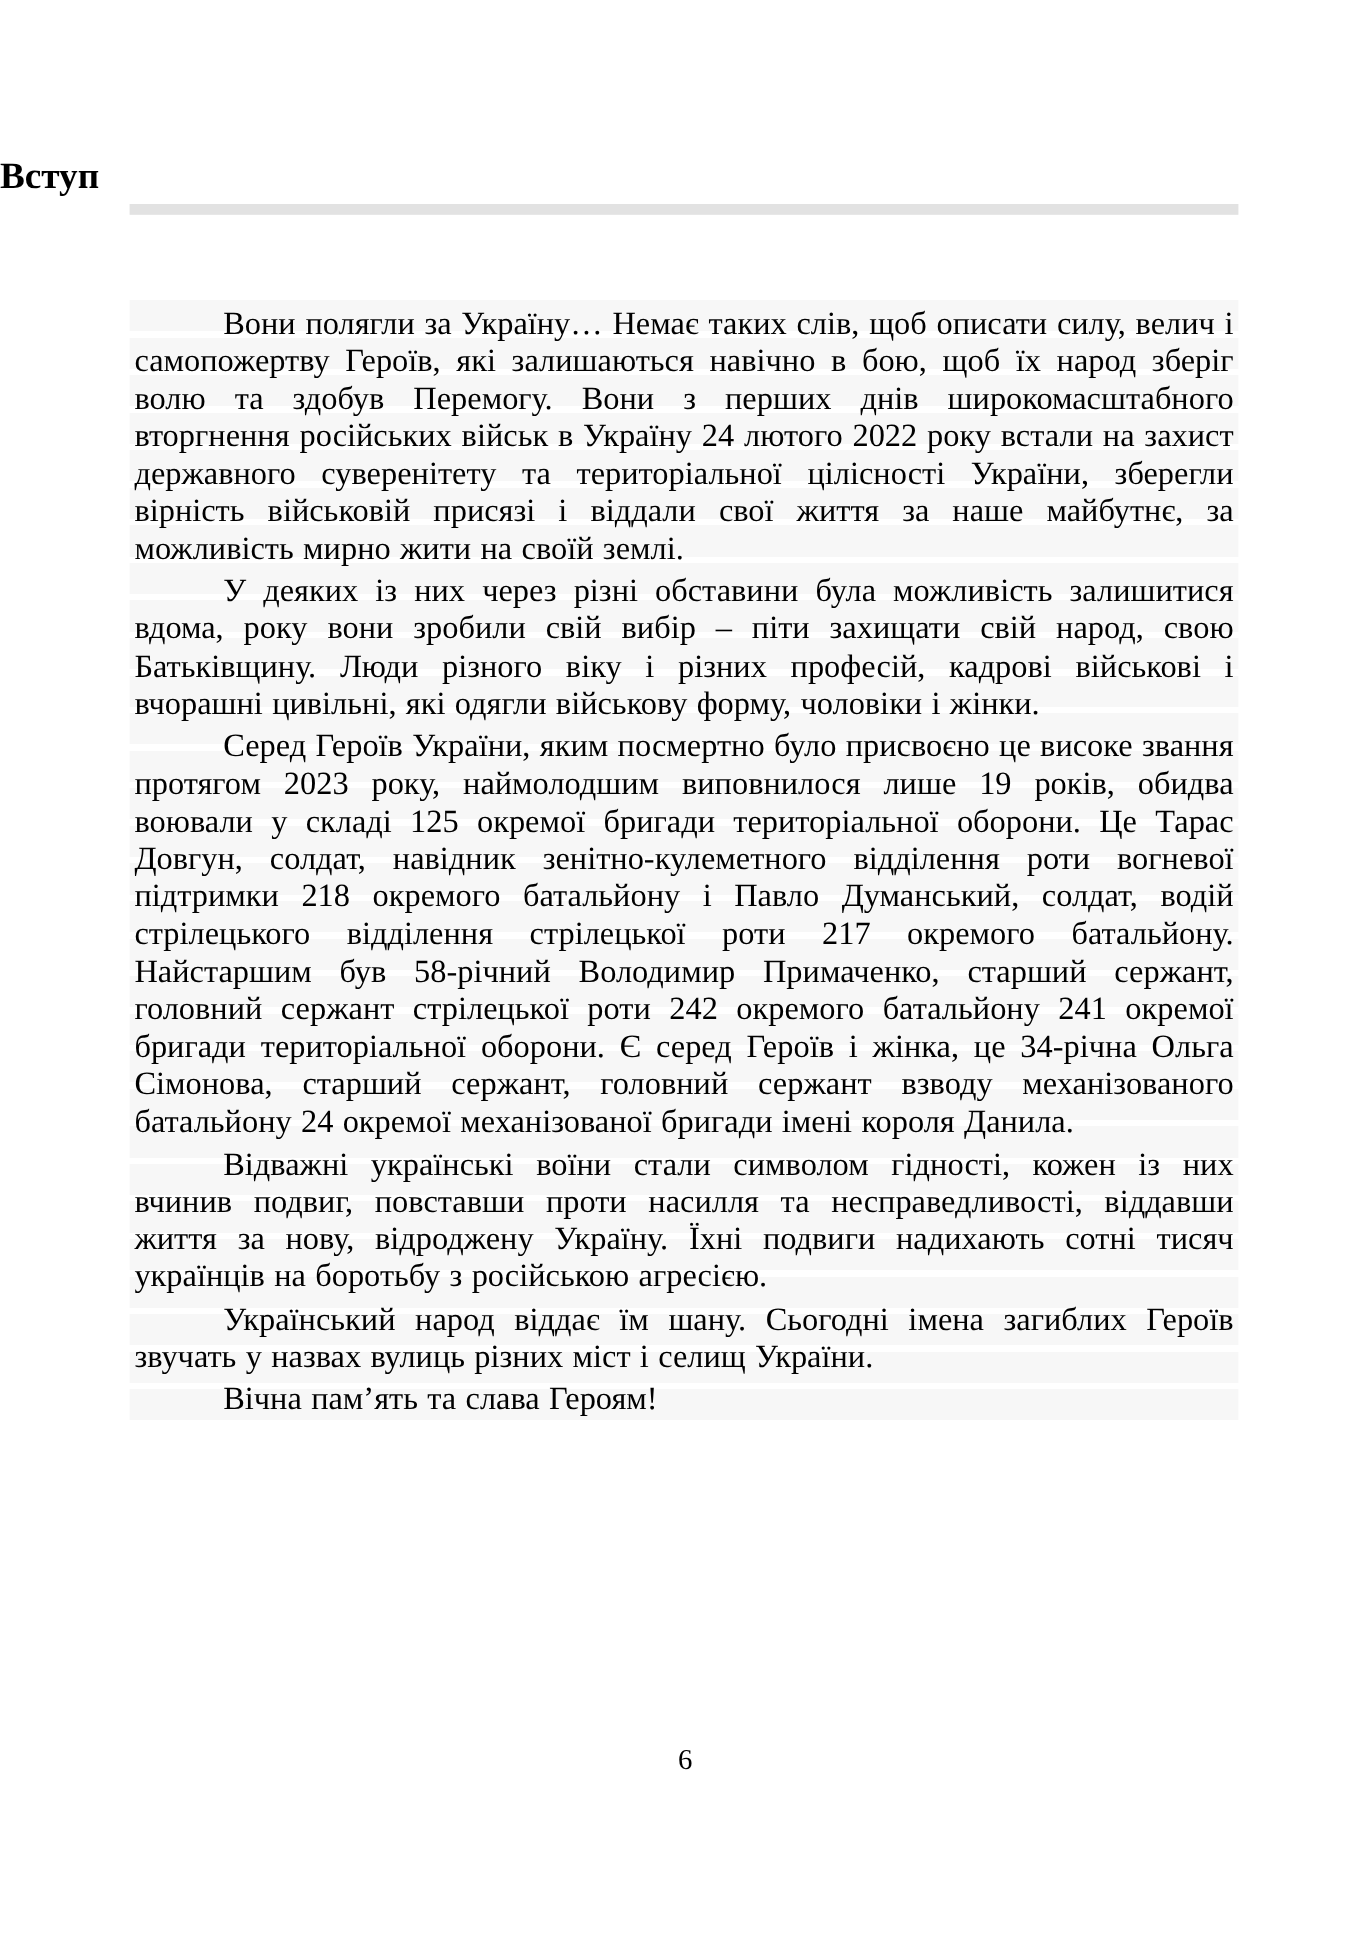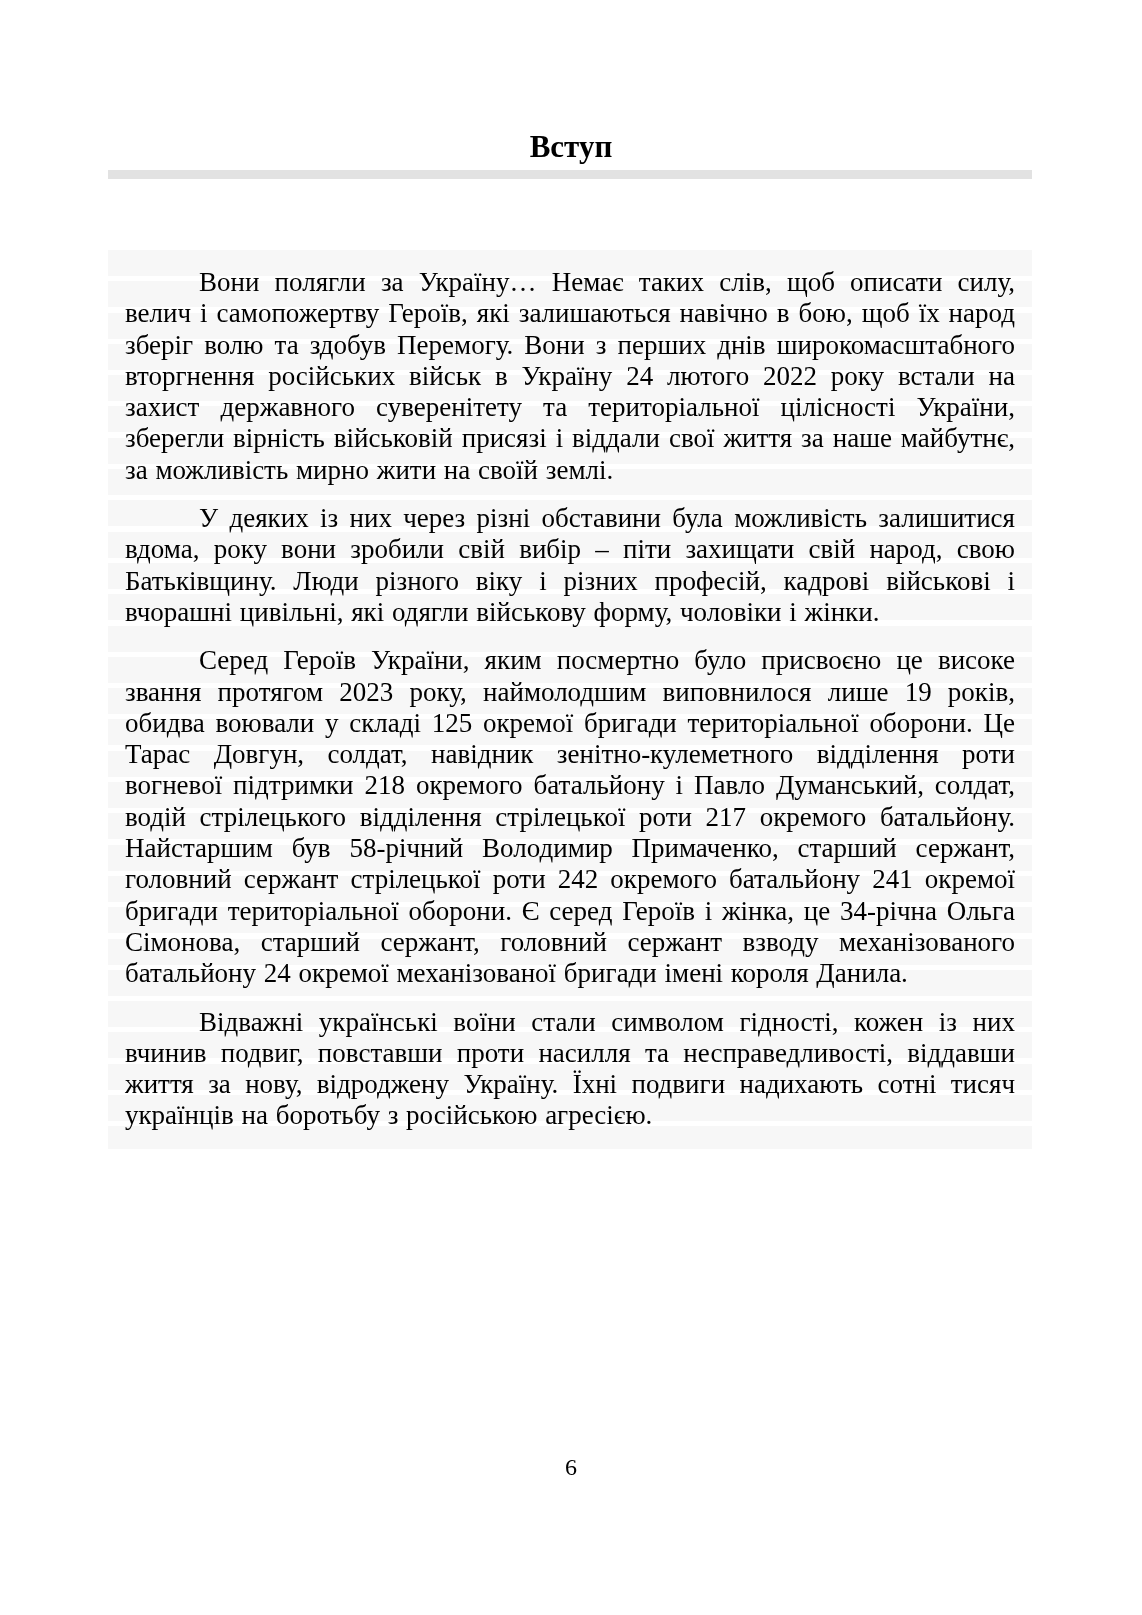--- a/index.html
+++ b/index.html
@@ -13,21 +13,20 @@
     position: relative;
     font-family: "Liberation Serif", "DejaVu Serif", serif;
     color: #000000;
     overflow: hidden;
   }
   .doc-title {
     position: absolute;
     top: 127px;
     left: 0;
     width: 1142px;
-    text-align: center;
     font-size: 31px;
     font-weight: bold;
     line-height: 40px;
   }
   .title-band {
     position: absolute;
     top: 170px;
     left: 108px;
     width: 924px;
     height: 9px;
@@ -41,21 +40,21 @@
     
     background: repeating-linear-gradient(
       to bottom,
       rgba(0, 0, 0, 0.030) 0px,
       rgba(0, 0, 0, 0.030) 26px,
       rgba(0, 0, 0, 0.0)  26px,
       rgba(0, 0, 0, 0.0)  31.3px
     );
   }
   .content p {
-    margin: 17px;
+    margin: 4px;
     text-indent: 74px;
     text-align: justify;
     font-size: 27px;
     line-height: 31.3px;
     word-spacing: 1px;
   }
   .page-num {
     position: absolute;
     top: 1452px;
     left: 0;
@@ -70,15 +69,17 @@
 
 <div class="doc-title">Вступ</div>
 
 <div class="title-band"></div>
 
 <div class="content">
   <p>Вони полягли за Україну… Немає таких слів, щоб описати силу, велич і самопожертву Героїв, які залишаються навічно в бою, щоб їх народ зберіг волю та здобув Перемогу. Вони з перших днів широкомасштабного вторгнення російських військ в Україну 24 лютого 2022 року встали на захист державного суверенітету та територіальної цілісності України, зберегли вірність військовій присязі і віддали свої життя за наше майбутнє, за можливість мирно жити на своїй землі.</p>
   <p>У деяких із них через різні обставини була можливість залишитися вдома, року вони зробили свій вибір – піти захищати свій народ, свою Батьківщину. Люди різного віку і різних професій, кадрові військові і вчорашні цивільні, які одягли військову форму, чоловіки і жінки.</p>
   <p>Серед Героїв України, яким посмертно було присвоєно це високе звання протягом 2023 року, наймолодшим виповнилося лише 19 років, обидва воювали у складі 125 окремої бригади територіальної оборони. Це Тарас Довгун, солдат, навідник зенітно-кулеметного відділення роти вогневої підтримки 218 окремого батальйону і Павло Думанський, солдат, водій стрілецького відділення стрілецької роти 217 окремого батальйону. Найстаршим був 58-річний Володимир Примаченко, старший сержант, головний сержант стрілецької роти 242 окремого батальйону 241 окремої бригади територіальної оборони. Є серед Героїв і жінка, це 34-річна Ольга Сімонова, старший сержант, головний сержант взводу механізованого батальйону 24 окремої механізованої бригади імені короля Данила.</p>
   <p>Відважні українські воїни стали символом гідності, кожен із них вчинив подвиг, повставши проти насилля та несправедливості, віддавши життя за нову, відроджену Україну. Їхні подвиги надихають сотні тисяч українців на боротьбу з російською агресією.</p>
+  <p>Український народ віддає їм шану. Сьогодні імена загиблих Героїв звучать у назвах вулиць різних міст і селищ України.</p>
+  <p>Вічна пам’ять та слава Героям!</p>
 </div>
 
 <div class="page-num">6</div>
 
 </body></html>

